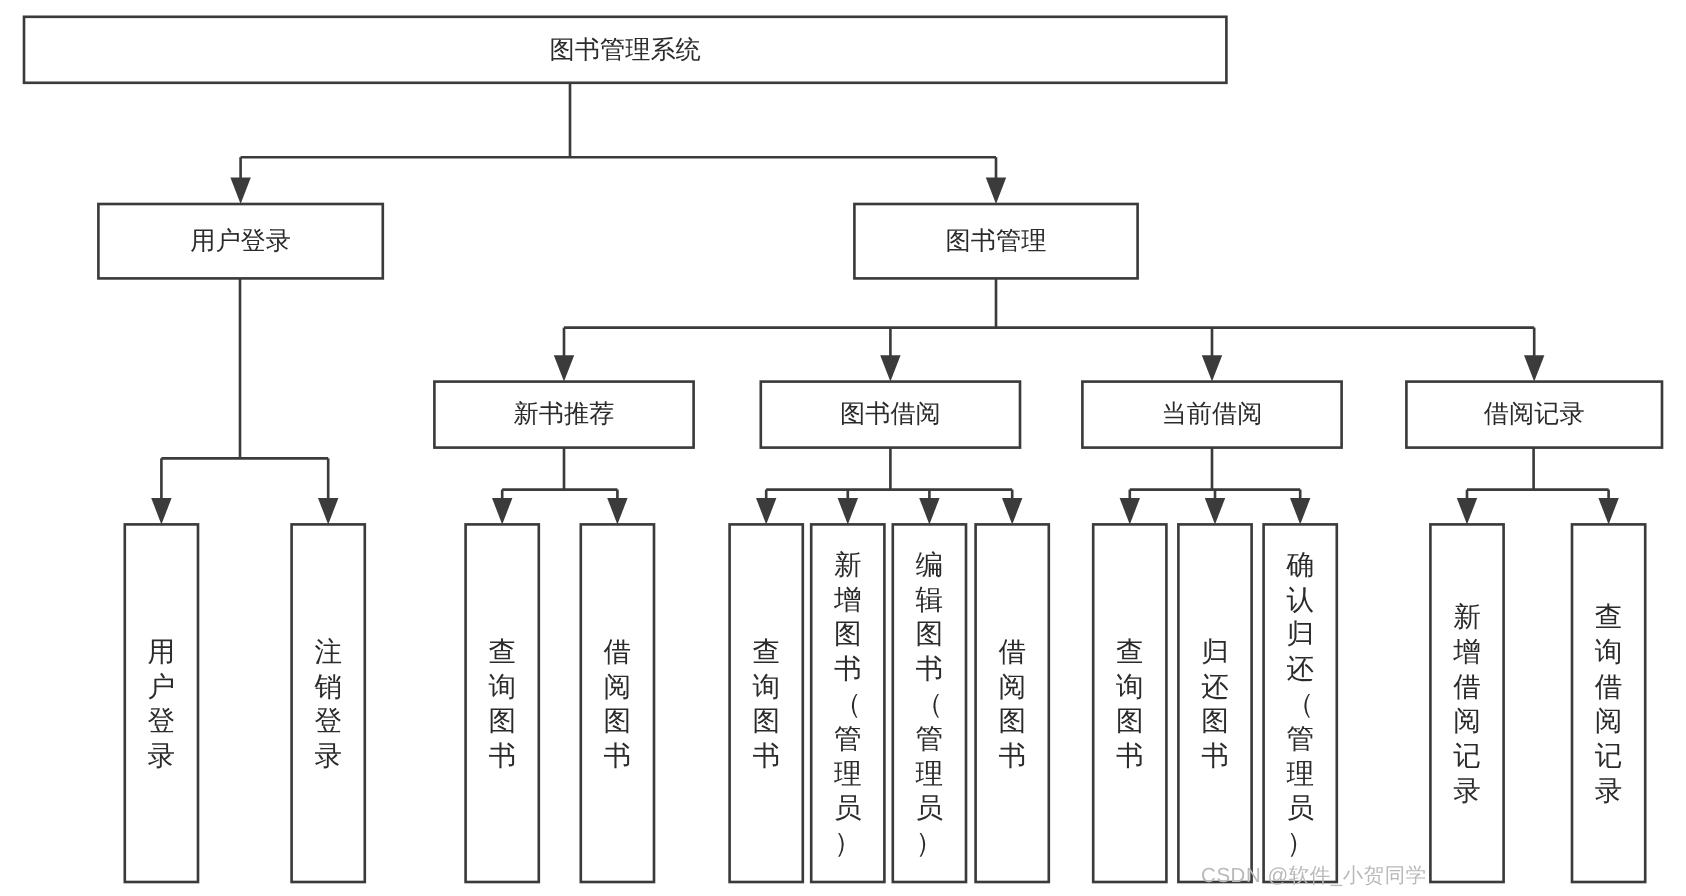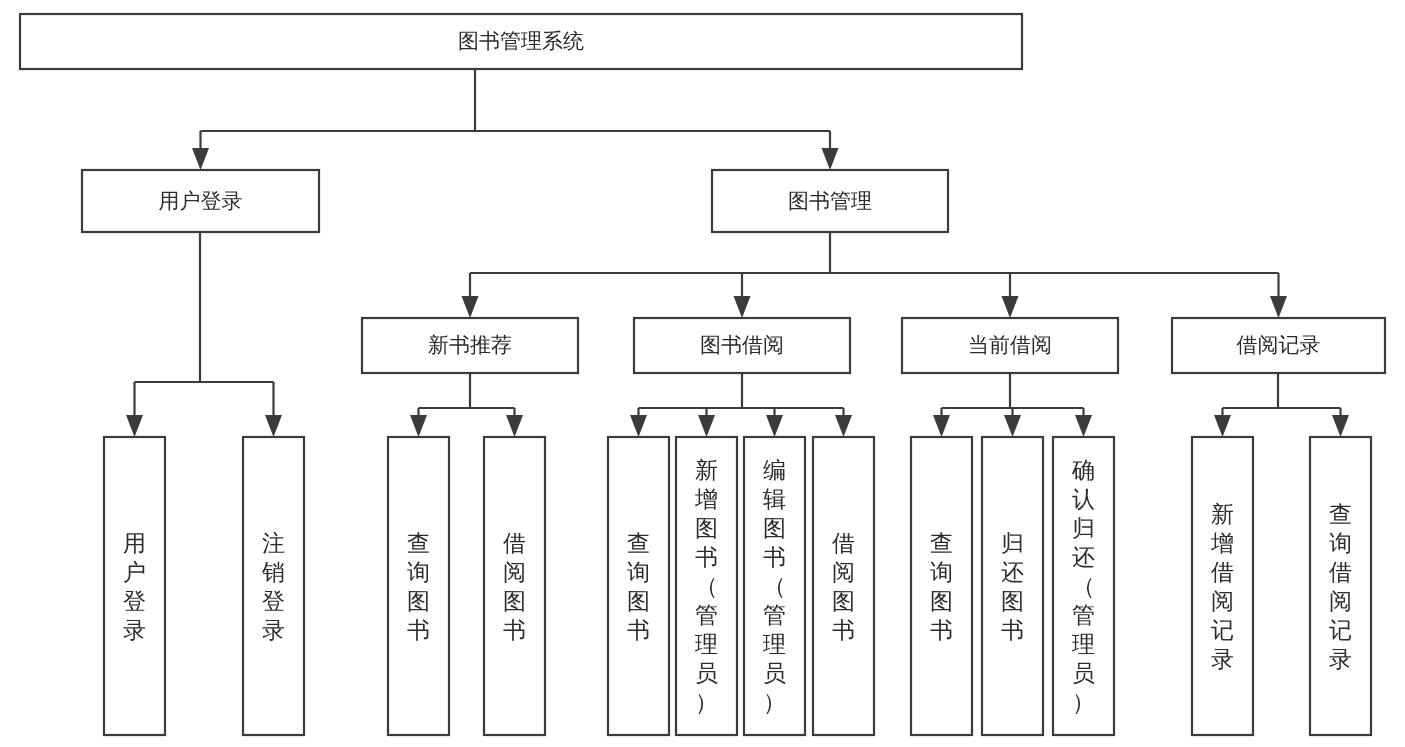--- a/index.html
+++ b/index.html
@@ -202,13 +202,14 @@
         <g>
           <rect x="1192" y="437" width="61" height="298" class="node-box"></rect>
           <text x="1222.5" class="node-label-vert"><tspan x="1222.5" y="521.62">新</tspan><tspan x="1222.5" y="550.62">增</tspan><tspan x="1222.5" y="579.62">借</tspan><tspan x="1222.5" y="608.62">阅</tspan><tspan x="1222.5" y="637.62">记</tspan><tspan x="1222.5" y="666.62">录</tspan></text>
         </g>
         <g>
           <rect x="1310" y="437" width="61" height="298" class="node-box"></rect>
           <text x="1340.5" class="node-label-vert"><tspan x="1340.5" y="521.62">查</tspan><tspan x="1340.5" y="550.62">询</tspan><tspan x="1340.5" y="579.62">借</tspan><tspan x="1340.5" y="608.62">阅</tspan><tspan x="1340.5" y="637.62">记</tspan><tspan x="1340.5" y="666.62">录</tspan></text>
         </g>
       </g>
   </svg>
+  <div class="watermark">CSDN @软件_小贺同学</div>
 </div>
 
 </body></html>

